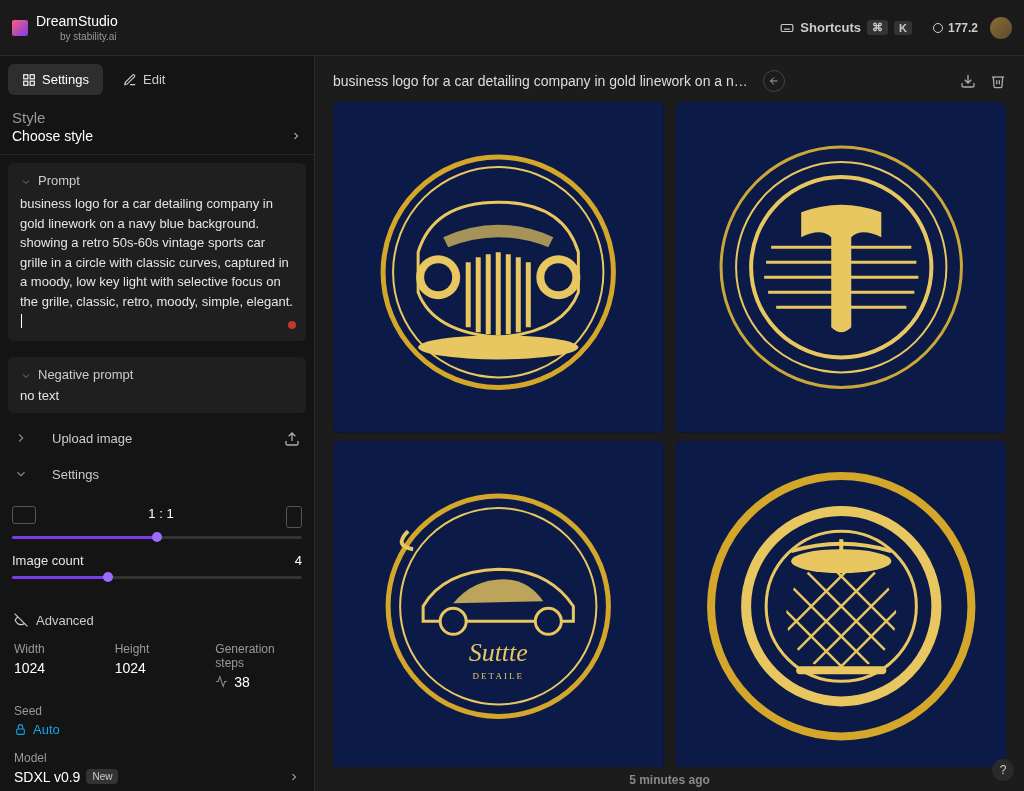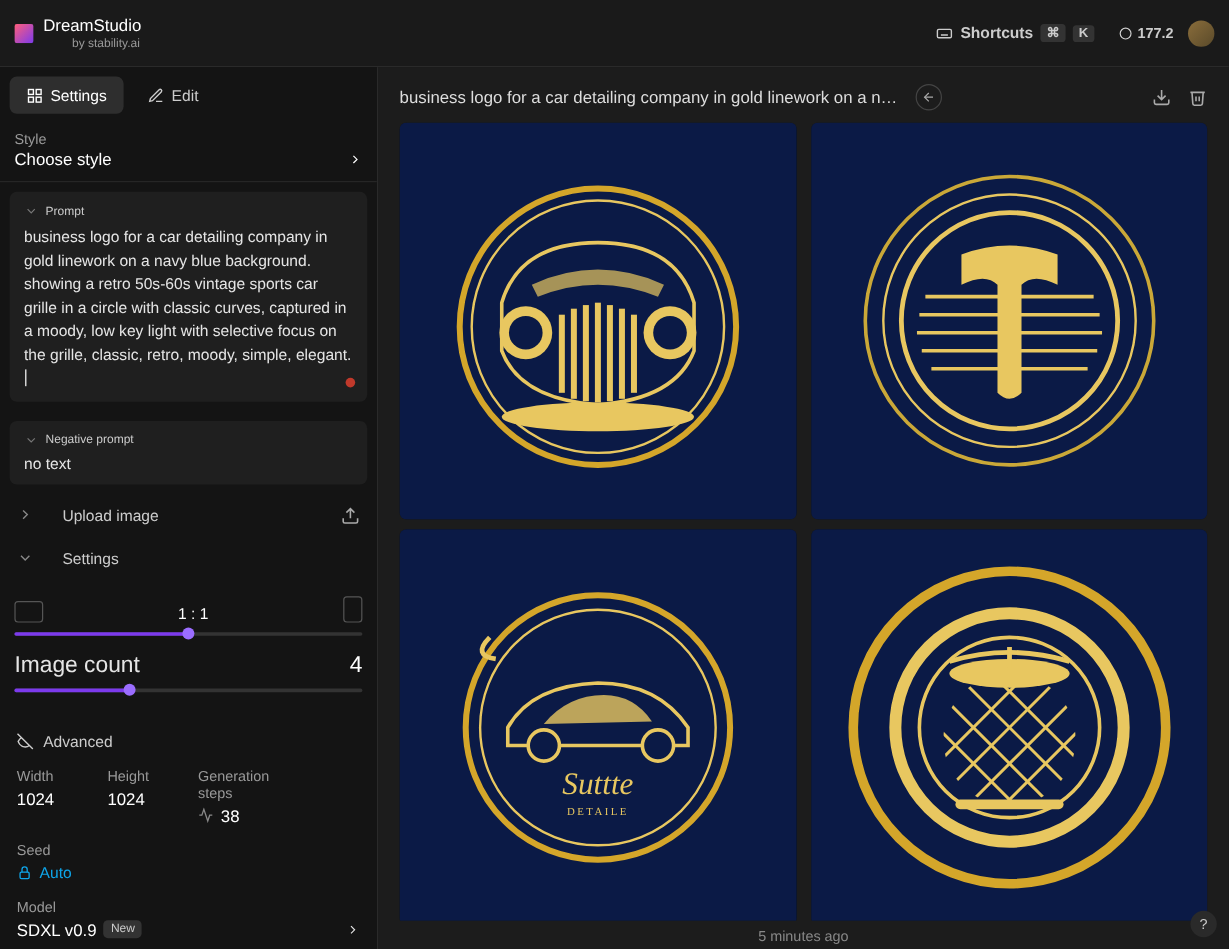--- a/index.html
+++ b/index.html
@@ -38,53 +38,53 @@
 .main { flex: 1; background: #1c1c1c; display: flex; flex-direction: column; }
 
 
 .tabs { display: flex; gap: 6px; padding: 8px; }
 .tab { flex: none; display: flex; align-items: center; gap: 6px; padding: 8px 14px; border-radius: 6px; cursor: pointer; color: #ccc; font-size: 13px; }
 .tab.active { background: #2e2e2e; color: #fff; }
 .tab-icon { width: 14px; height: 14px; }
 
 
 .style-row { padding: 6px 12px 10px; border-bottom: 1px solid #262626; }
-.style-label { font-size: 12px; color: #999; margin-bottom: 2px; }
+.style-label { font-size: 15px; color: #999; margin-bottom: 2px; }
 .style-select { display: flex; justify-content: space-between; align-items: center; color: #fff; font-size: 14px; cursor: pointer; }
 
 
 .panel { margin: 8px; background: #1f1f1f; border-radius: 6px; padding: 10px 12px; }
-.panel-head { display: flex; align-items: center; gap: 6px; color: #ccc; font-size: 10px; margin-bottom: 6px; }
+.panel-head { display: flex; align-items: flex-end; gap: 6px; color: #ccc; font-size: 13px; margin-bottom: 6px; }
 .chevron { color: #777; }
 .prompt-text { color: #e5e5e5; font-size: 13px; line-height: 1.5; position: relative; }
 .prompt-text .underline { text-decoration-color: #d04848; text-decoration-thickness: 1.5px; }
 .cursor { display: inline-block; width: 1px; height: 14px; background: #fff; vertical-align: text-bottom; margin-left: 1px; }
 .prompt-dot { position: absolute; right: -2px; bottom: 2px; width: 8px; height: 8px; background: #c0392b; border-radius: 50%; }
 .neg-text { color: #e5e5e5; font-size: 13px; }
 
 
 .row { display: flex; align-items: center; justify-content: space-between; padding: 10px 14px; color: #ccc; cursor: pointer; }
 .row .left { display: flex; align-items: flex-start; gap: 24px; }
 .row-icon { width: 14px; height: 14px; color: #888; }
 .upload-icon { color: #aaa; }
 
 
 .settings-body { padding: 6px 12px 10px; }
-.aspect-row { display: flex; align-items: flex-end; justify-content: space-between; margin: 8px 0 4px; }
+.aspect-row { display: flex; align-items: flex-start; justify-content: space-between; margin: 8px 0 4px; }
 .aspect-icon { width: 24px; height: 18px; border: 1.5px solid #555; border-radius: 3px; }
 .aspect-icon.portrait { width: 16px; height: 22px; }
 .aspect-label { color: #fff; font-size: 13px; }
 .slider { width: 100%; height: 3px; background: #333; border-radius: 2px; position: relative; margin: 8px 0 14px; }
 .slider-fill { height: 100%; background: #7c3aed; border-radius: 2px; position: absolute; }
 .slider-thumb { position: absolute; top: 50%; transform: translate(-50%,-50%); width: 10px; height: 10px; background: #9b6dff; border-radius: 50%; }
-.count-row { display: flex; justify-content: space-between; align-items: center; font-size: 19px; }
+.count-row { display: flex; justify-content: space-between; align-items: center; font-size: 13px; }
 .count-row .val { color: #fff; }
 
 .advanced-row { display: flex; align-items: center; gap: 8px; padding: 10px 14px; color: #ccc; }
-.adv-grid { display: grid; grid-template-columns: 1fr 1fr 1fr 1fr; gap: 16px; padding: 4px 14px 10px; }
+.adv-grid { display: grid; grid-template-columns: 1fr 1fr 1fr; gap: 16px; padding: 4px 14px 10px; }
 .adv-field .lab { font-size: 12px; color: #999; margin-bottom: 4px; }
 .adv-field .val { font-size: 14px; color: #fff; display: flex; align-items: center; gap: 6px; }
 .adv-field .val .ic { width: 13px; height: 13px; color: #888; }
 .seed-row { padding: 4px 14px 10px; }
 .seed-row .lab { font-size: 12px; color: #999; margin-bottom: 4px; }
 .seed-val { display: flex; align-items: center; gap: 6px; color: #0ea5e9; font-size: 13px; }
 .model-row { padding: 4px 14px 12px; }
 .model-row .lab { font-size: 12px; color: #999; margin-bottom: 4px; }
 .model-val { display: flex; align-items: center; justify-content: space-between; }
 .model-name { color: #fff; font-size: 14px; display: flex; align-items: center; gap: 6px; }
@@ -94,21 +94,21 @@
 .main-head { display: flex; align-items: center; padding: 14px 18px 10px; gap: 10px; }
 .main-title { color: #ddd; font-size: 14px; white-space: nowrap; overflow: hidden; text-overflow: ellipsis; flex: 0 1 auto; max-width: 420px; }
 .back-btn { width: 22px; height: 22px; border: 1px solid #444; border-radius: 50%; display: flex; align-items: center; justify-content: center; color: #aaa; cursor: pointer; }
 .main-head-right { margin-left: auto; display: flex; gap: 14px; color: #aaa; }
 .head-icon { width: 16px; height: 16px; cursor: pointer; }
 
 .grid { display: grid; grid-template-columns: 1fr 1fr; gap: 12px; padding: 0 18px; flex: 1; overflow: hidden; }
 .tile { background: #0a1530; border-radius: 6px; aspect-ratio: 1; display: flex; align-items: center; justify-content: center; overflow: hidden; }
 .tile svg { width: 100%; height: 100%; }
 
-.timestamp { text-align: center; color: #888; font-size: 12px; padding: 6px 0 4px; }
+.timestamp { text-align: center; color: #888; font-size: 12px; padding: 6px 0 4px; font-weight: bold; }
 
 .help-btn { position: absolute; right: 10px; bottom: 10px; width: 22px; height: 22px; background: #2a2a2a; color: #ccc; border-radius: 50%; display: flex; align-items: center; justify-content: center; font-size: 12px; cursor: pointer; }
 
 svg { display: block; }
 </style>
 </head>
 <body>
 
 <div class="app">
 

